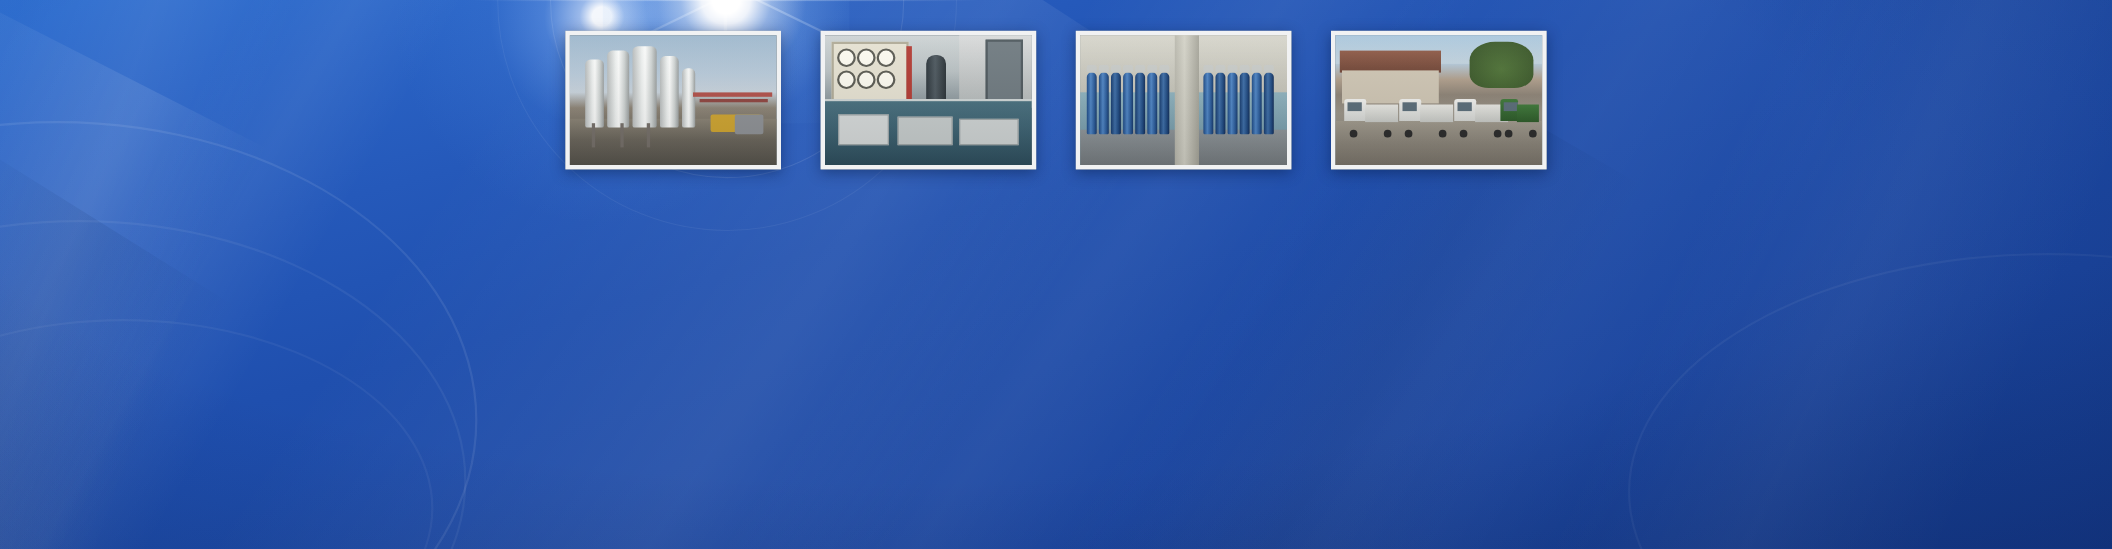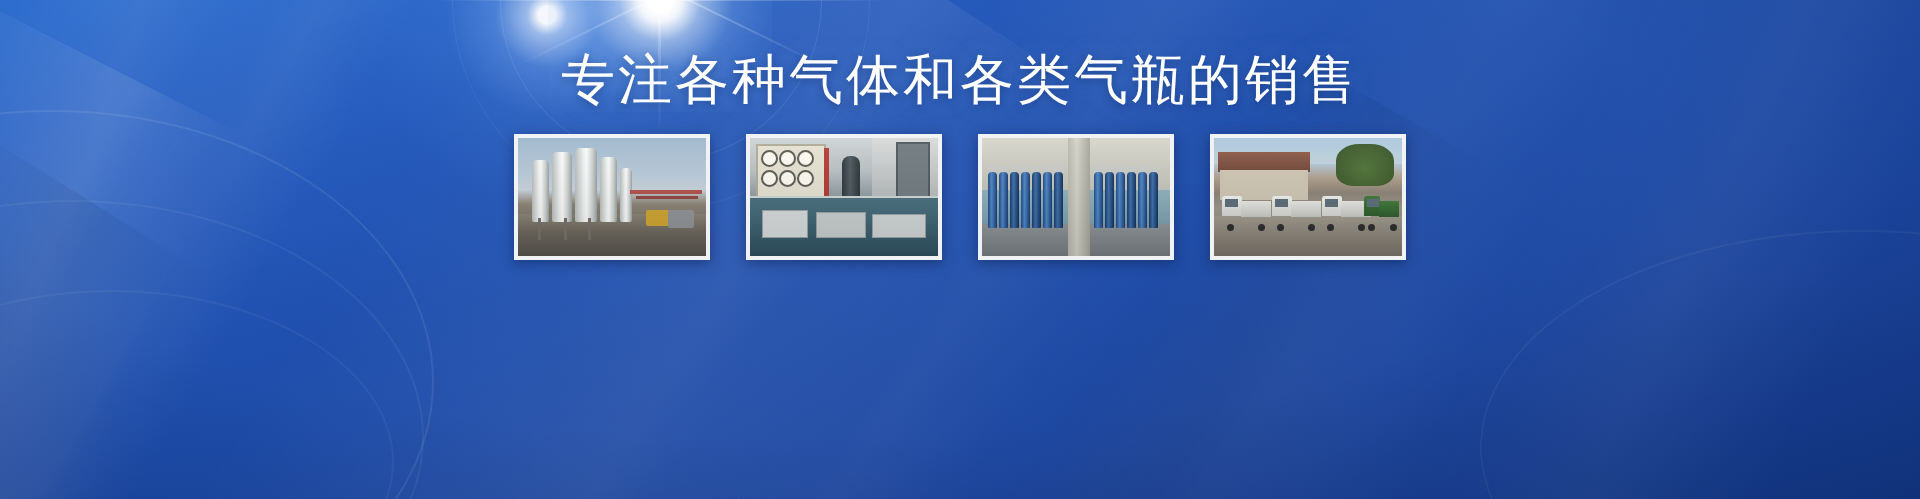--- a/index.html
+++ b/index.html
@@ -183,21 +183,20 @@
   <div class="flare-streak fs-h"></div>
   <div class="flare-streak fs-v"></div>
   <div class="flare-streak fs-d1"></div>
   <div class="flare-streak fs-d2"></div>
   <div class="flare"></div>
 
   <div class="vignette"></div>
 
   <div class="content">
 
-    <div class="headline">专注各种气体和各类气瓶的销售</div>
 
 
 
     <div class="thumbs">
 
       <div class="thumb">
         <div class="ph p1">
           <div class="ground"></div>
           <div class="tank t1"></div>
             <div class="tank t2"></div>

